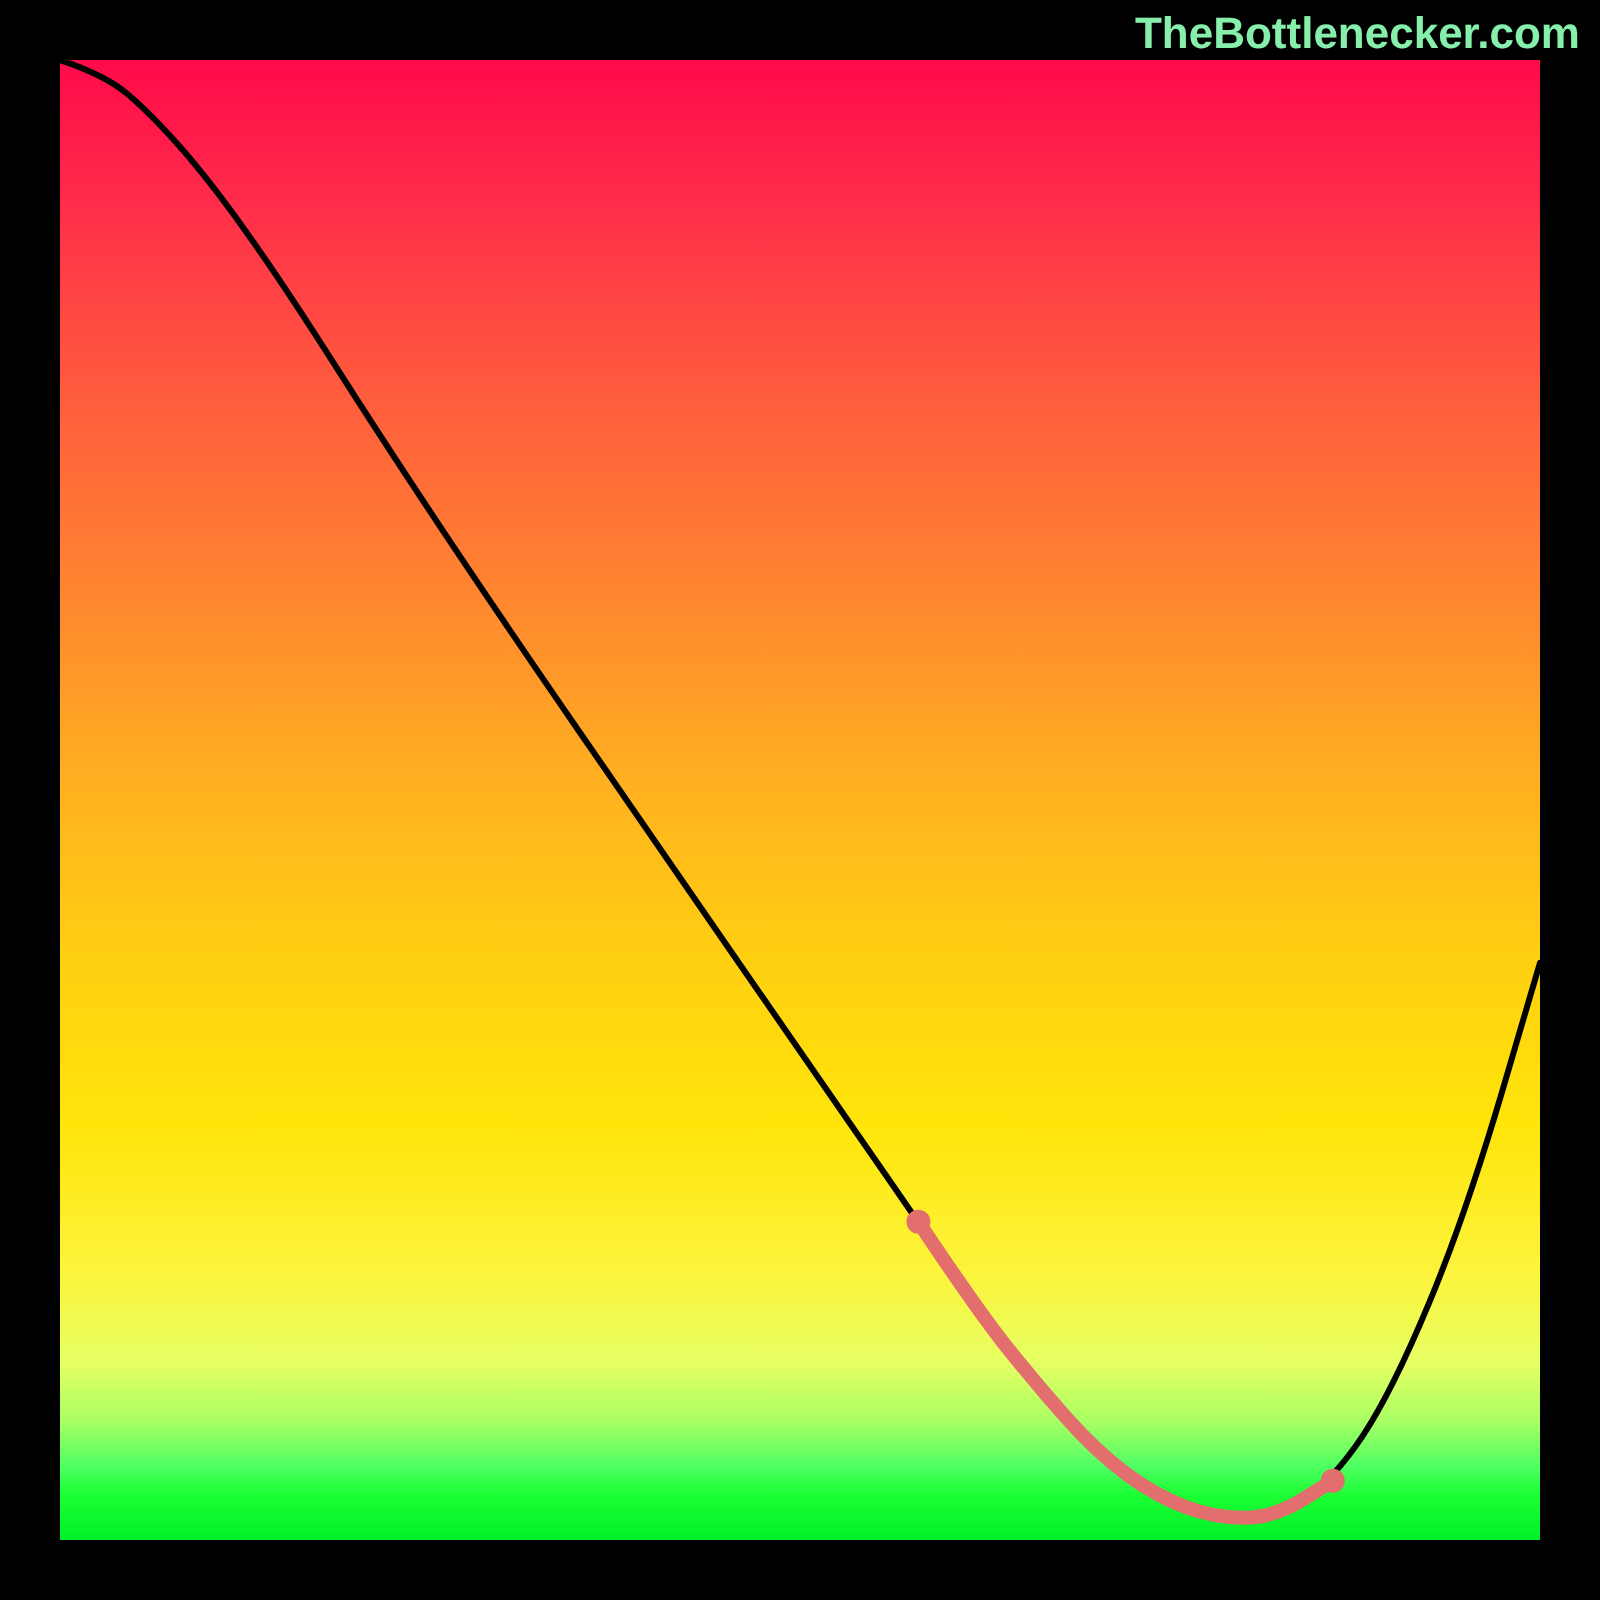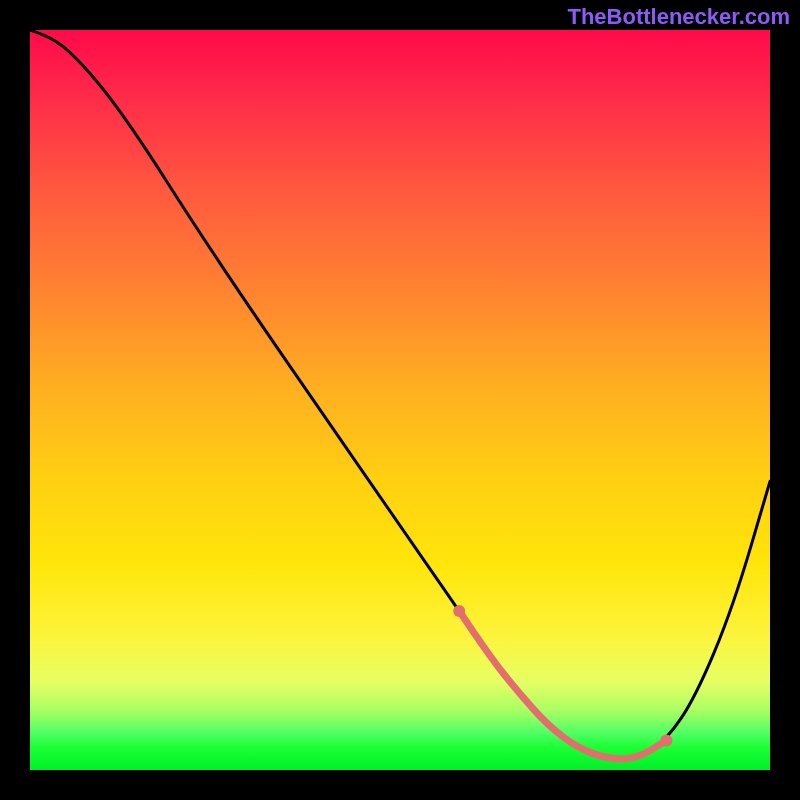--- a/index.html
+++ b/index.html
@@ -13,21 +13,21 @@
   }
   .root {
     width: 800px;
     height: 800px;
     position: relative;
   }
   .watermark {
     position: absolute;
     top: 4px;
     right: 10px;
-    color: #8b5cf6;
+    color: #86efac;
     font-size: 22px;
     font-weight: 600;
     z-index: 20;
   }
   .plot-outer {
     position: absolute;
     background: #000;
     box-sizing: border-box;
   }
   .plot-inner {

